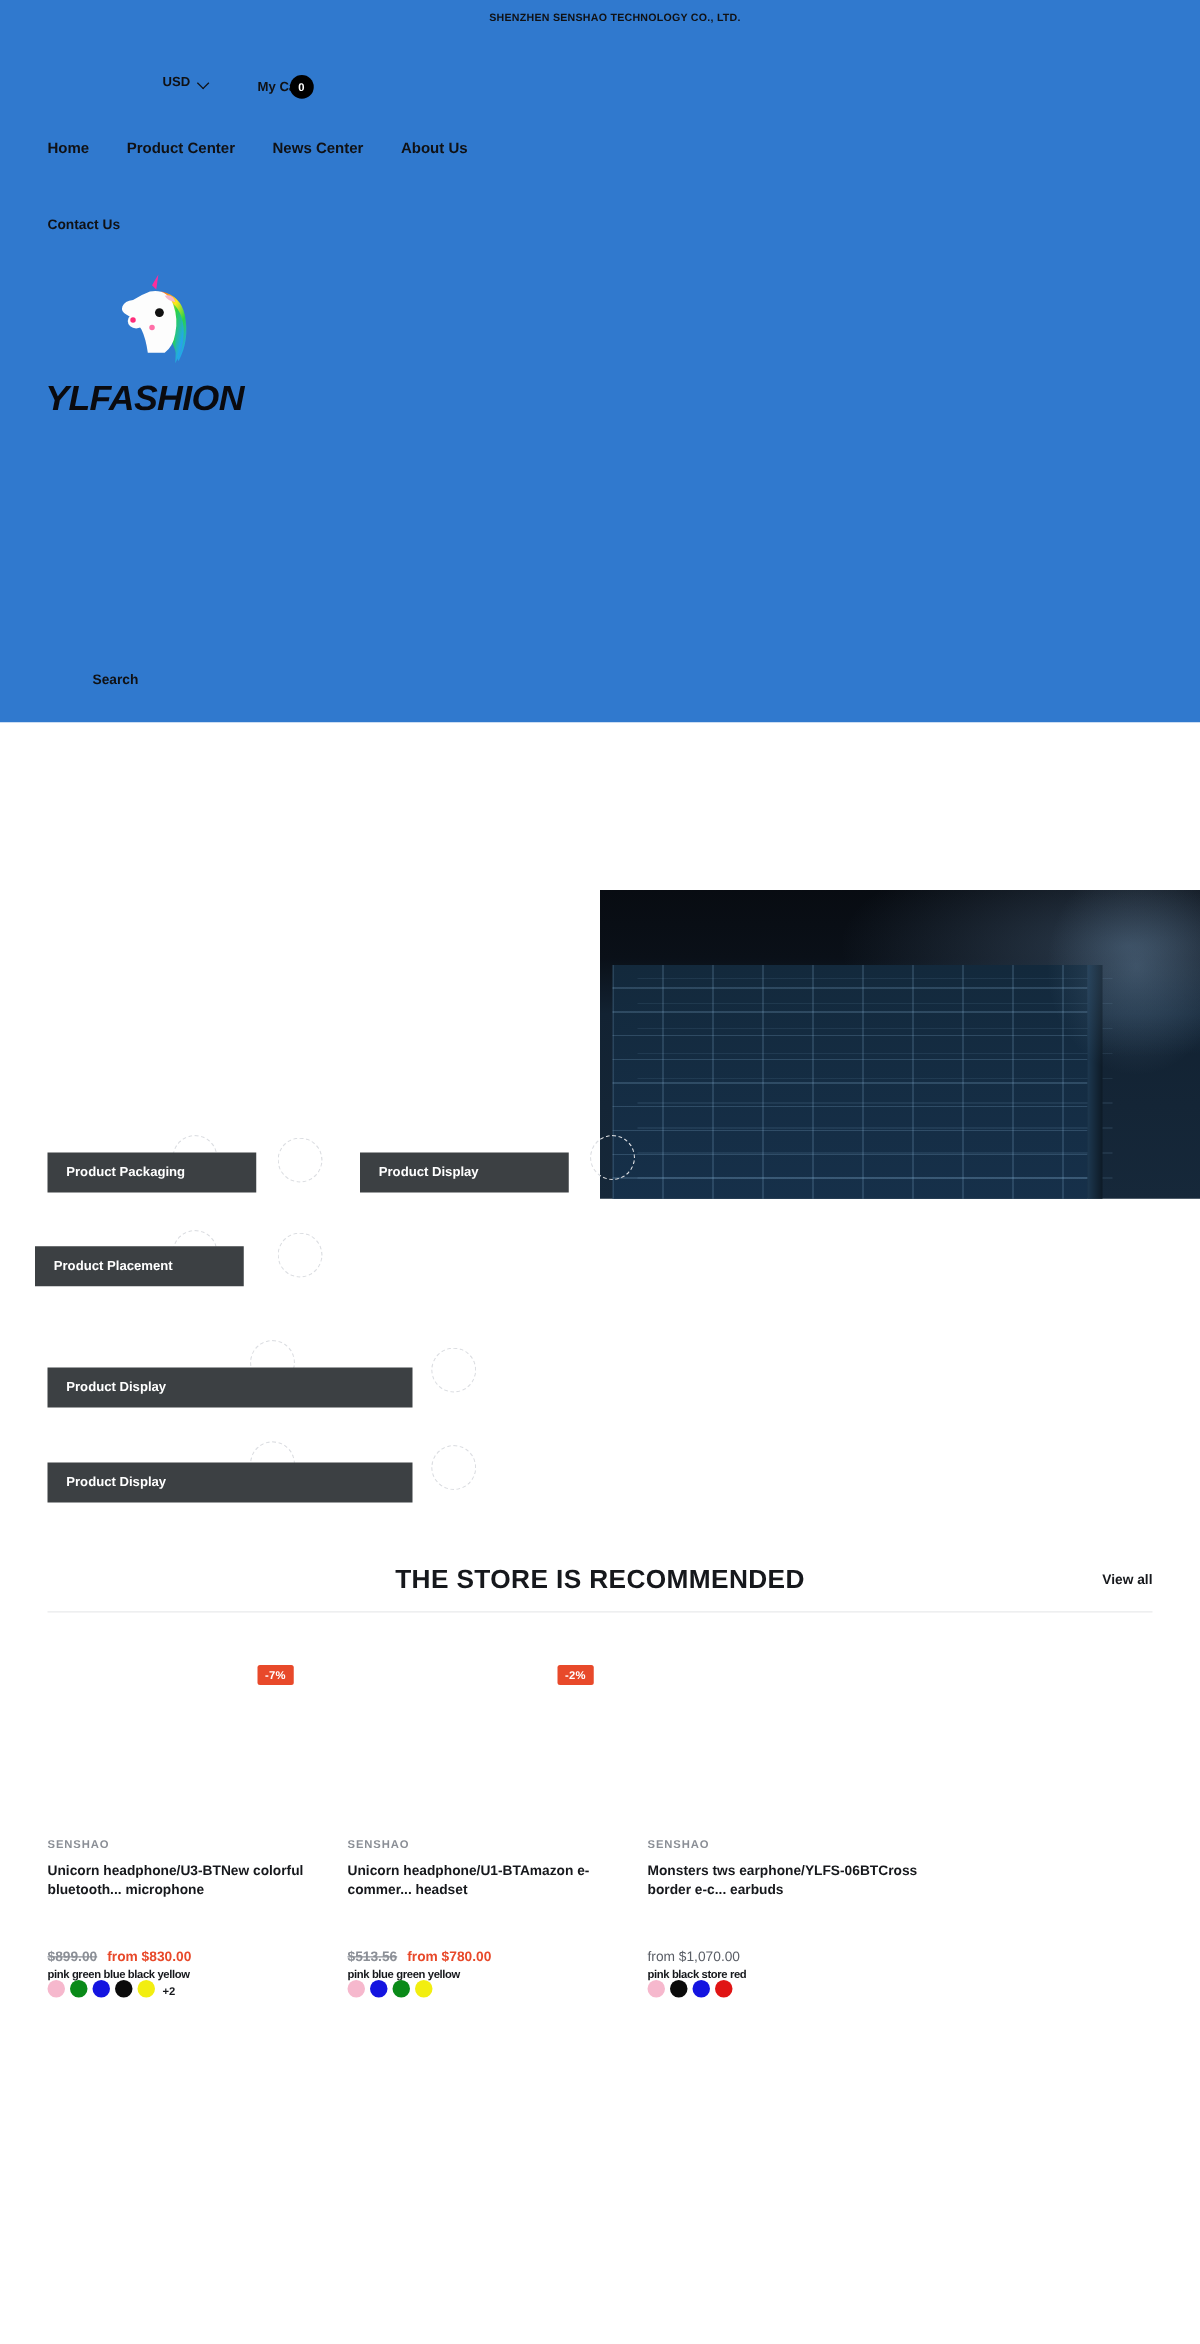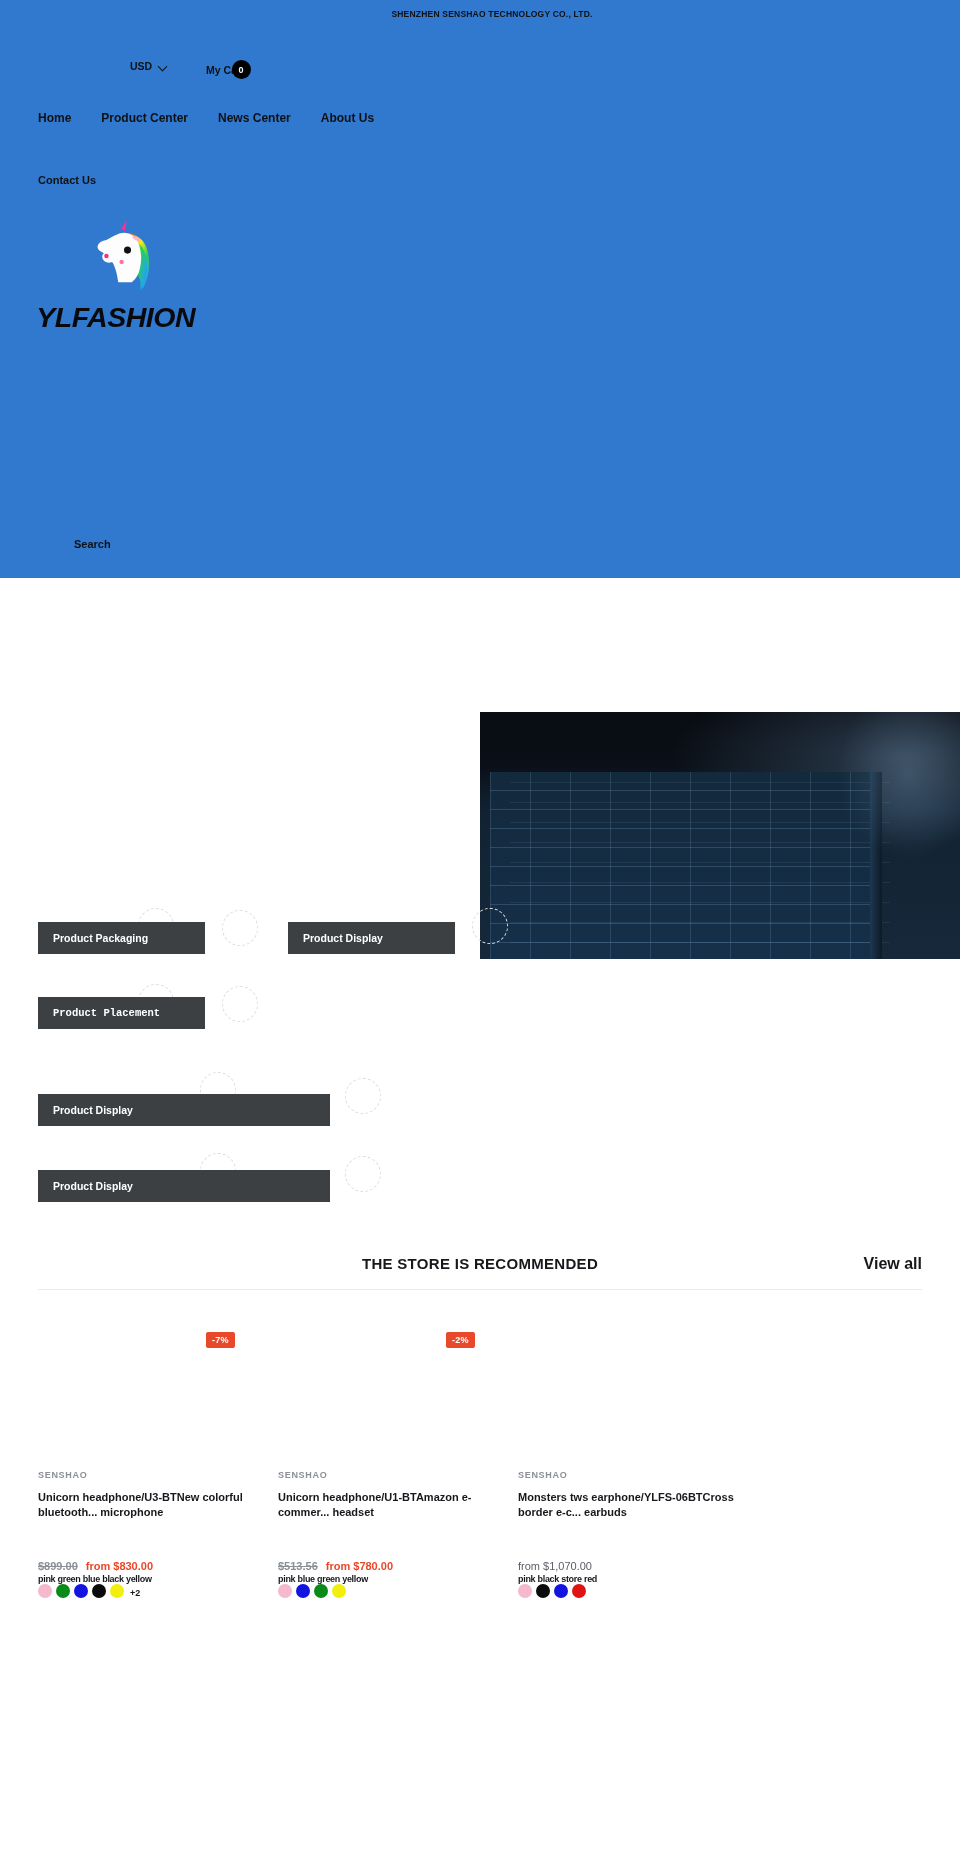--- a/index.html
+++ b/index.html
@@ -111,26 +111,26 @@
   }
 
   
   .reco { width:960px; padding:0 38px; position:relative; }
   .reco-head {
     position:relative; height:52px;
     display:flex; align-items:center; justify-content:center;
     border-bottom:1px solid #e9eaec;
   }
   .reco-title {
-    font-size:15px; font-weight:bold; letter-spacing:.3px; color:#16181c;
+    font-size:21px; font-weight:bold; letter-spacing:.3px; color:#16181c;
     text-transform:uppercase;
   }
   .reco-viewall {
     position:absolute; right:0; top:50%; transform:translateY(-50%);
-    font-size:16px; font-weight:bold; color:#16181c; cursor:pointer;
+    font-size:11px; font-weight:bold; color:#16181c; cursor:pointer;
   }
 
   .grid { display:flex; gap:0; padding-top:10px; position:relative; }
   .card { width:240px; position:relative; padding-right:24px; }
   .card-media { position:relative; height:148px; }
   .badge {
     position:absolute; top:32px; left:168px;
     background:#e8492a; color:#fff; font-size:9px; font-weight:bold;
     padding:3px 6px; border-radius:2px; letter-spacing:.2px;
   }
@@ -239,21 +239,21 @@
     <div class="spinner" style="left: 200px; top: 164px;"></div>
     <div class="spinner" style="left: 345px; top: 170px;"></div>
     <div class="spinner" style="left: 200px; top: 245px;"></div>
     <div class="spinner" style="left: 345px; top: 248px;"></div>
     <div class="labelbar" style="left: 38px; top: 14px; width: 167px;">
       <span>Product Packaging</span>
     </div>
     <div class="labelbar" style="left: 288px; top: 14px; width: 167px;">
       <span>Product Display</span>
     </div>
-    <div class="labelbar" style="left: 38px; top: 89px; width: 167px; font-family: Liberation Mono, monospace;">
+    <div class="labelbar" style="left: 28px; top: 89px; width: 167px;">
       <span>Product Placement</span>
     </div>
     <div class="labelbar" style="left: 38px; top: 186px; width: 292px;">
       <span>Product Display</span>
     </div>
     <div class="labelbar" style="left: 38px; top: 262px; width: 292px;">
       <span>Product Display</span>
     </div>
   </div>
 

